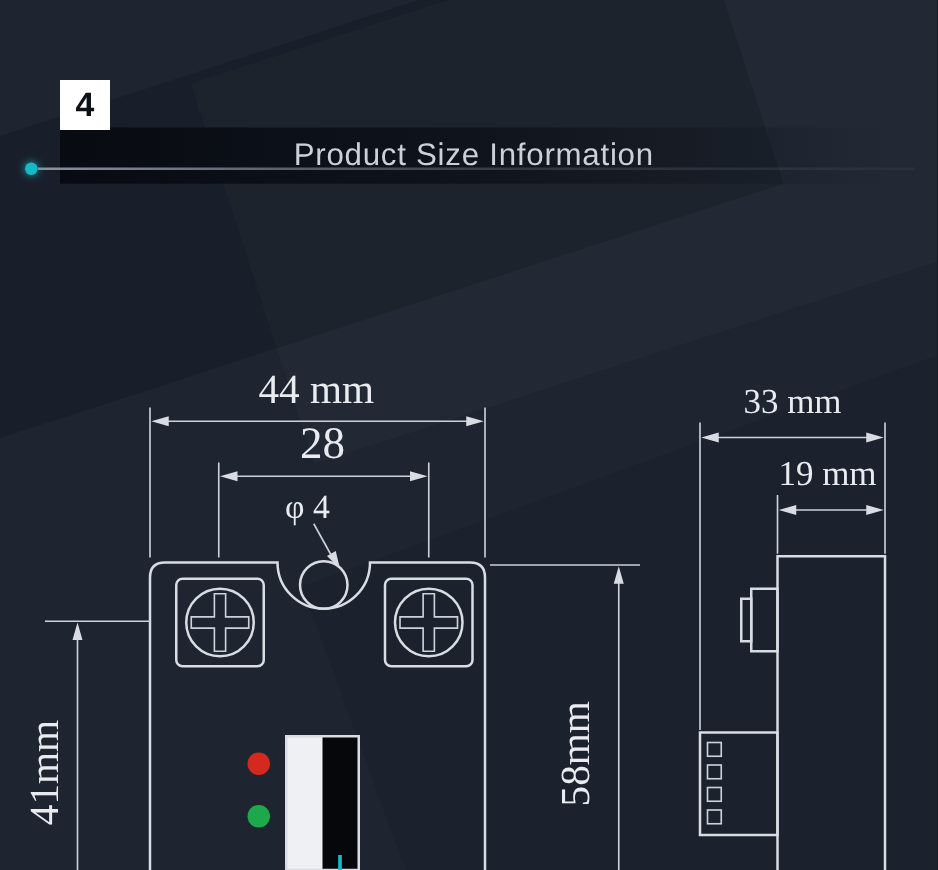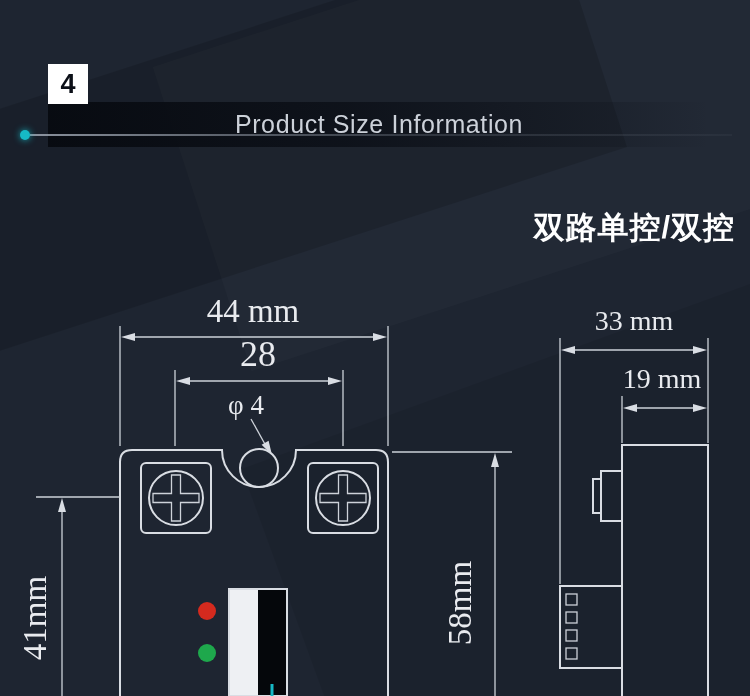--- a/index.html
+++ b/index.html
@@ -62,21 +62,20 @@
     </div>
     <div class="badge">
       <span>4</span>
     </div>
   </div>
 
   <div class="divider">
     <span class="dot"></span>
   </div>
 
-  <div class="subtitle">双路单控/双控</div>
 
   <svg class="drawing" width="750" height="696" viewBox="0 0 750 696">
 
     <g>
 
       <path class="ln" d="M 120 696 L 120 462 Q 120 450 132 450 L 222 450 A 37 37 0 0 0 296 450 L 376 450 Q 388 450 388 462 L 388 696"></path>
 
       <circle class="ln" cx="259" cy="468" r="19"></circle>
 
       <g>

